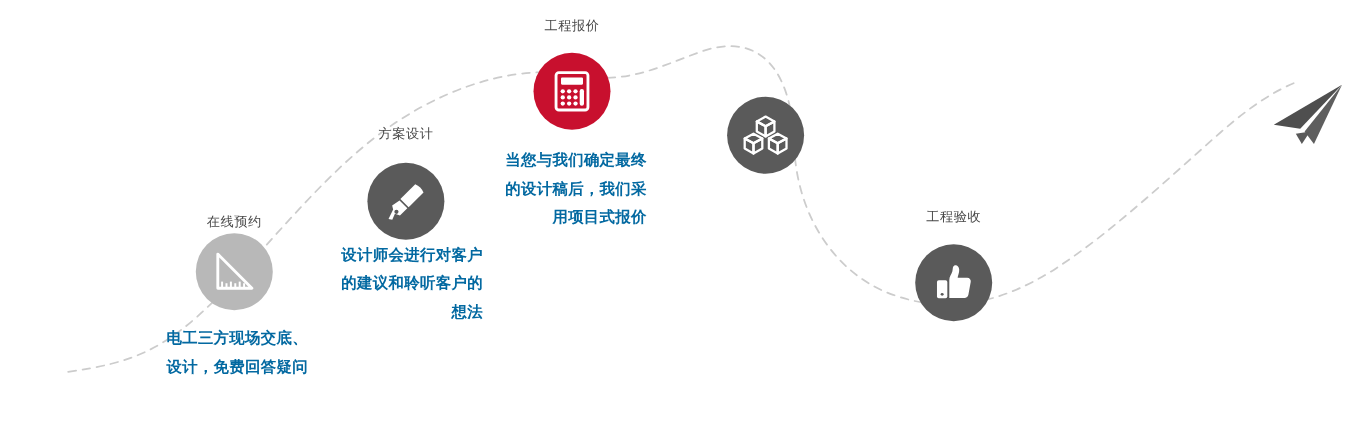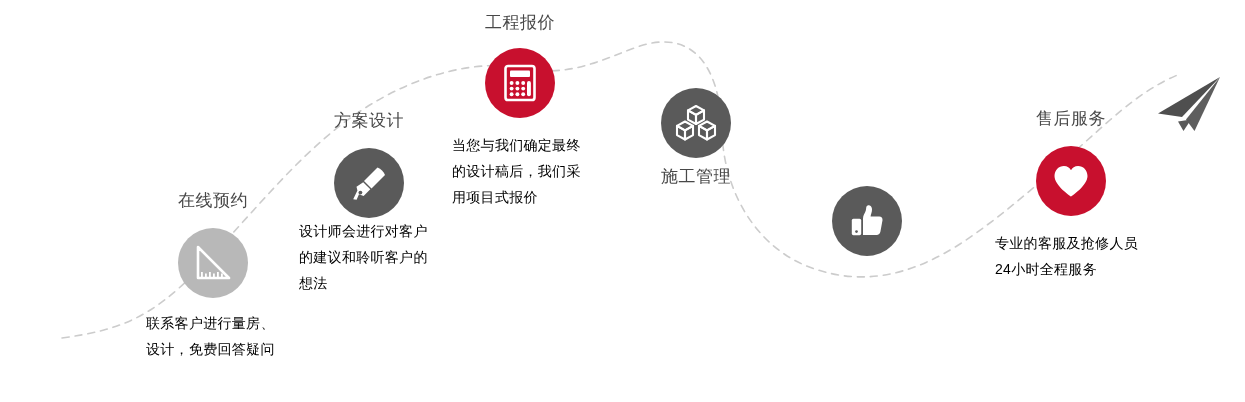--- a/index.html
+++ b/index.html
@@ -26,21 +26,21 @@
     top: 0;
     width: 1245px;
     height: 402px;
     pointer-events: none;
   }
   .step {
     position: absolute;
     box-sizing: border-box;
   }
   .step-title {
-    font-size: 17px;
+    font-size: 12px;
     line-height: 22px;
     color: #484848;
     text-align: center;
     white-space: nowrap;
     letter-spacing: 0.5px;
   }
   .icon-wrap {
     display: flex;
     justify-content: center;
   }
@@ -53,27 +53,28 @@
     justify-content: center;
     position: relative;
     z-index: 3;
   }
   .icon-circle svg {
     display: block;
   }
   .step-desc {
     font-size: 14px;
     line-height: 26px;
-    color: #000000;
-    text-align: left;
+    color: #0369a1;
+    text-align: right;
     letter-spacing: 0.3px;
+    font-weight: bold;
   }
   
   .step-0 { left: 128px; top: 190px; width: 170px; }
-  .step-0 .step-title { margin-bottom: 16px; }
+  .step-0 .step-title { }
   .step-0 .step-desc { margin-top: 12px; width: 134px; margin-left: auto; margin-right: auto; }
 
   .step-1 { left: 284px; top: 110px; width: 170px; }
   .step-1 .step-title { margin-bottom: 16px; }
   .step-1 .step-desc { width: 140px; margin-left: auto; margin-right: auto; }
 
   .step-2 { left: 443px; top: 12px; width: 154px; }
   .step-2 .step-title { margin-bottom: 14px; }
   .step-2 .step-desc { margin-top: 14px; width: 136px; margin-left: auto; margin-right: auto; }
 
@@ -126,21 +127,21 @@
             <rect x="9" y="30" width="1.8" height="5"></rect>
             <rect x="13" y="31.5" width="1.8" height="3.5"></rect>
             <rect x="17" y="30" width="1.8" height="5"></rect>
             <rect x="21" y="31.5" width="1.8" height="3.5"></rect>
             <rect x="25" y="30" width="1.8" height="5"></rect>
             <rect x="29" y="31.5" width="1.8" height="3.5"></rect>
           </g>
         </svg>
       </div>
     </div>
-    <div class="step-desc">联系客户进行量房、设计，免费回答疑问</div>
+    <div class="step-desc">电工三方现场交底、设计，免费回答疑问</div>
   </div>
 
   <div class="step step-1">
     <div class="step-title">方案设计</div>
     <div class="icon-wrap">
       <div class="icon-circle" style="background:#5a5a5a;">
         <svg width="42" height="42" viewBox="0 0 42 42" xmlns="http://www.w3.org/2000/svg">
           <g fill="#ffffff">
             <path d="M29.5 5.5 C33 7, 35.5 9.5, 37 13 L23.5 26.5 L16 19 Z"></path>
             <path d="M15.2 20.2 L22.3 27.3 L15.6 34 L11 32.3 L8.6 37.8 L5.2 37.2 L9.4 28.5 L8.5 24.8 Z"></path>
@@ -191,53 +192,40 @@
             <path d="M3 23.9 L3 33.1 L11 37.5 L11 28.3 Z"></path>
             <path d="M19 23.9 L19 33.1 L11 37.5 L11 28.3 Z"></path>
 
             <path d="M33 19.5 L41 23.9 L33 28.3 L25 23.9 Z"></path>
             <path d="M25 23.9 L25 33.1 L33 37.5 L33 28.3 Z"></path>
             <path d="M41 23.9 L41 33.1 L33 37.5 L33 28.3 Z"></path>
           </g>
         </svg>
       </div>
     </div>
-    <div class="step-title">施工管理</div>
   </div>
 
   <div class="step step-4">
+    <div class="step-title">工程验收</div>
     <div class="icon-wrap">
       <div class="icon-circle" style="background:#5a5a5a;">
         <svg width="42" height="42" viewBox="0 0 42 42" xmlns="http://www.w3.org/2000/svg">
           <g fill="#ffffff">
             <path d="M17 18.5 C17 15, 19 13.5, 19.8 10.5 C20.4 8.2, 19.8 6.2, 21.6 5.4
                      C23.6 4.5, 25.8 6, 26 9 C26.2 12.2, 24.6 14.8, 24.6 16.6
                      L33.2 16.6 C35.4 16.6, 36.8 18.2, 36.5 20.2
                      L34.4 31.8 C34.1 33.7, 32.6 35, 30.7 35 L17 35 Z"></path>
             <rect x="5.8" y="18.8" width="9.4" height="16.4" rx="1.6"></rect>
             <circle cx="10.5" cy="31.6" r="1.35" fill="#5a5a5a"></circle>
           </g>
         </svg>
       </div>
     </div>
   </div>
 
-  <div class="step step-5">
-    <div class="step-title">售后服务</div>
-    <div class="icon-wrap">
-      <div class="icon-circle" style="background:#c8102e;">
-        <svg width="40" height="38" viewBox="0 0 40 38" xmlns="http://www.w3.org/2000/svg">
-          <path d="M20 34.5 C20 34.5, 3.5 23.8, 3.5 14 C3.5 8.1, 7.9 4, 12.9 4
-                   C16.3 4, 18.8 5.9, 20 8.2 C21.2 5.9, 23.7 4, 27.1 4
-                   C32.1 4, 36.5 8.1, 36.5 14 C36.5 23.8, 20 34.5, 20 34.5 Z" fill="#ffffff"></path>
-        </svg>
-      </div>
-    </div>
-    <div class="step-desc">专业的客服及抢修人员24小时全程服务</div>
-  </div>
 
   <svg id="plane" viewBox="0 0 90 70" xmlns="http://www.w3.org/2000/svg">
     <g fill="#4f4f4f">
       <path d="M72 3 L10 39.5 L34 43 Z"></path>
       <path d="M72 3 L38 45.5 L46.5 57 Z" fill="#5e5e5e"></path>
       <path d="M30 47.5 L43 45.5 L35.5 57 Z" fill="#595959"></path>
     </g>
   </svg>
 
 </div>

